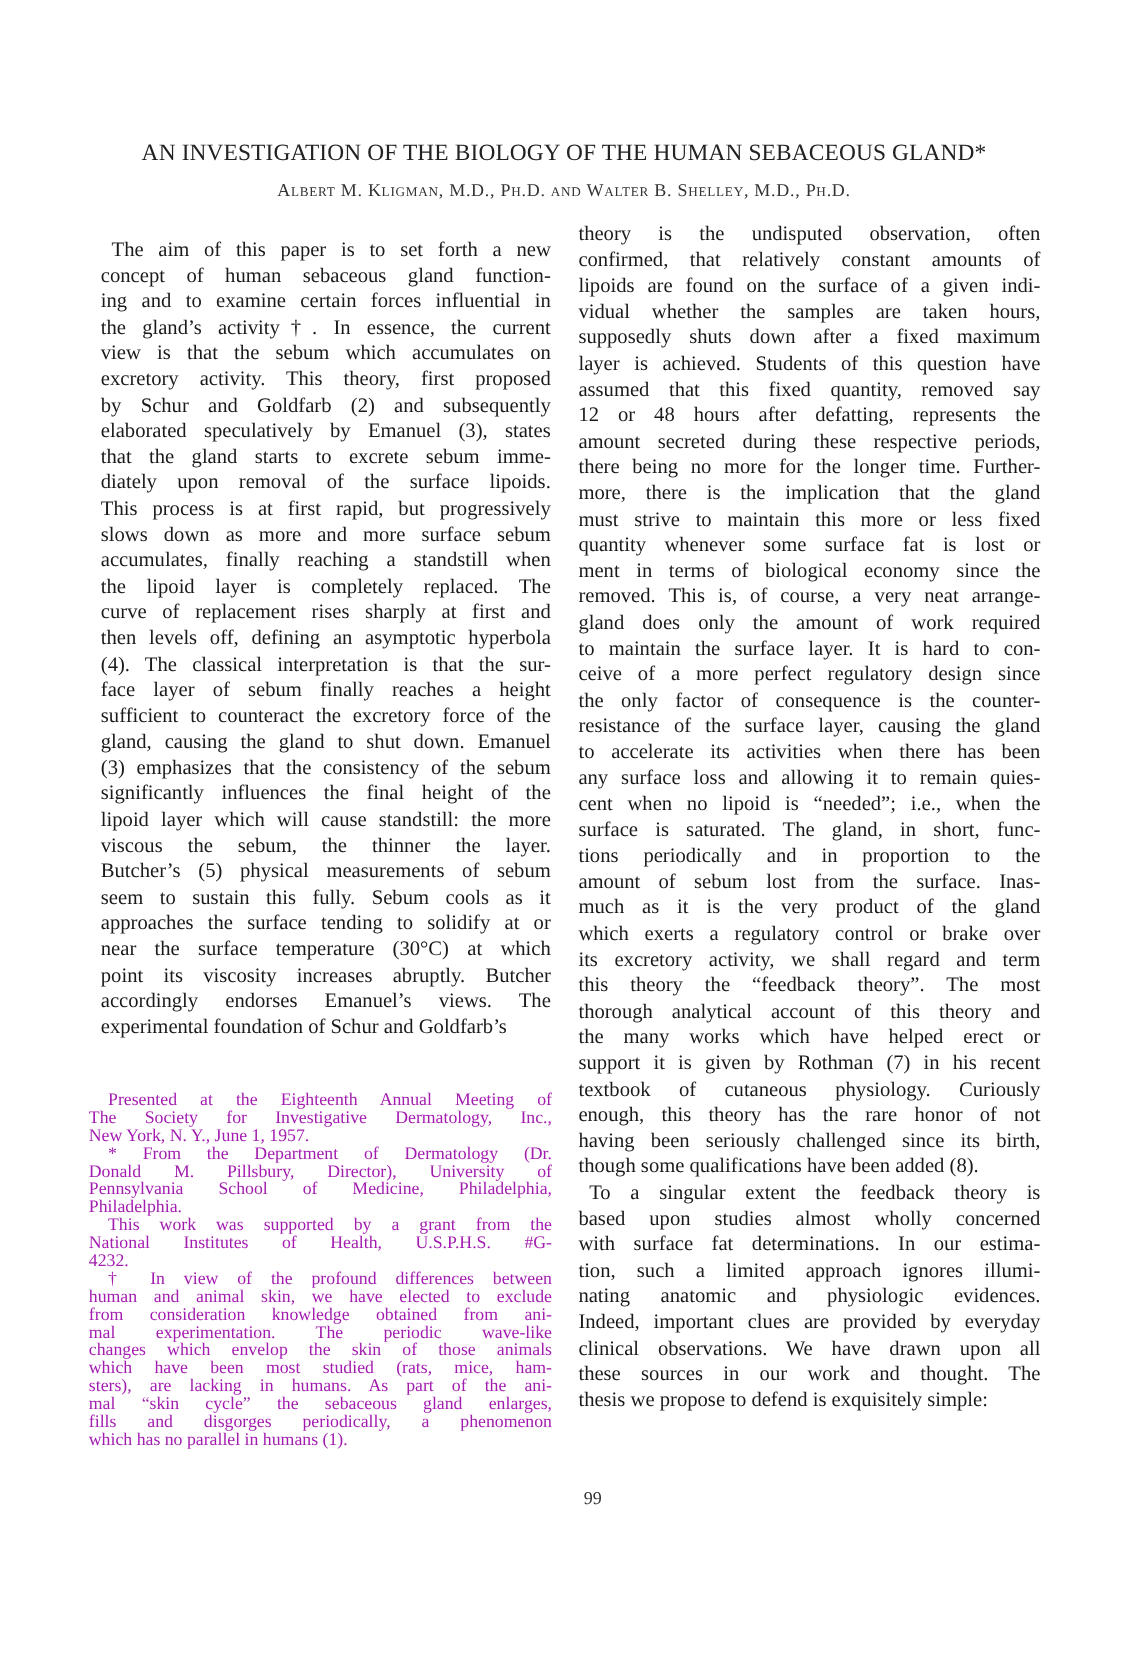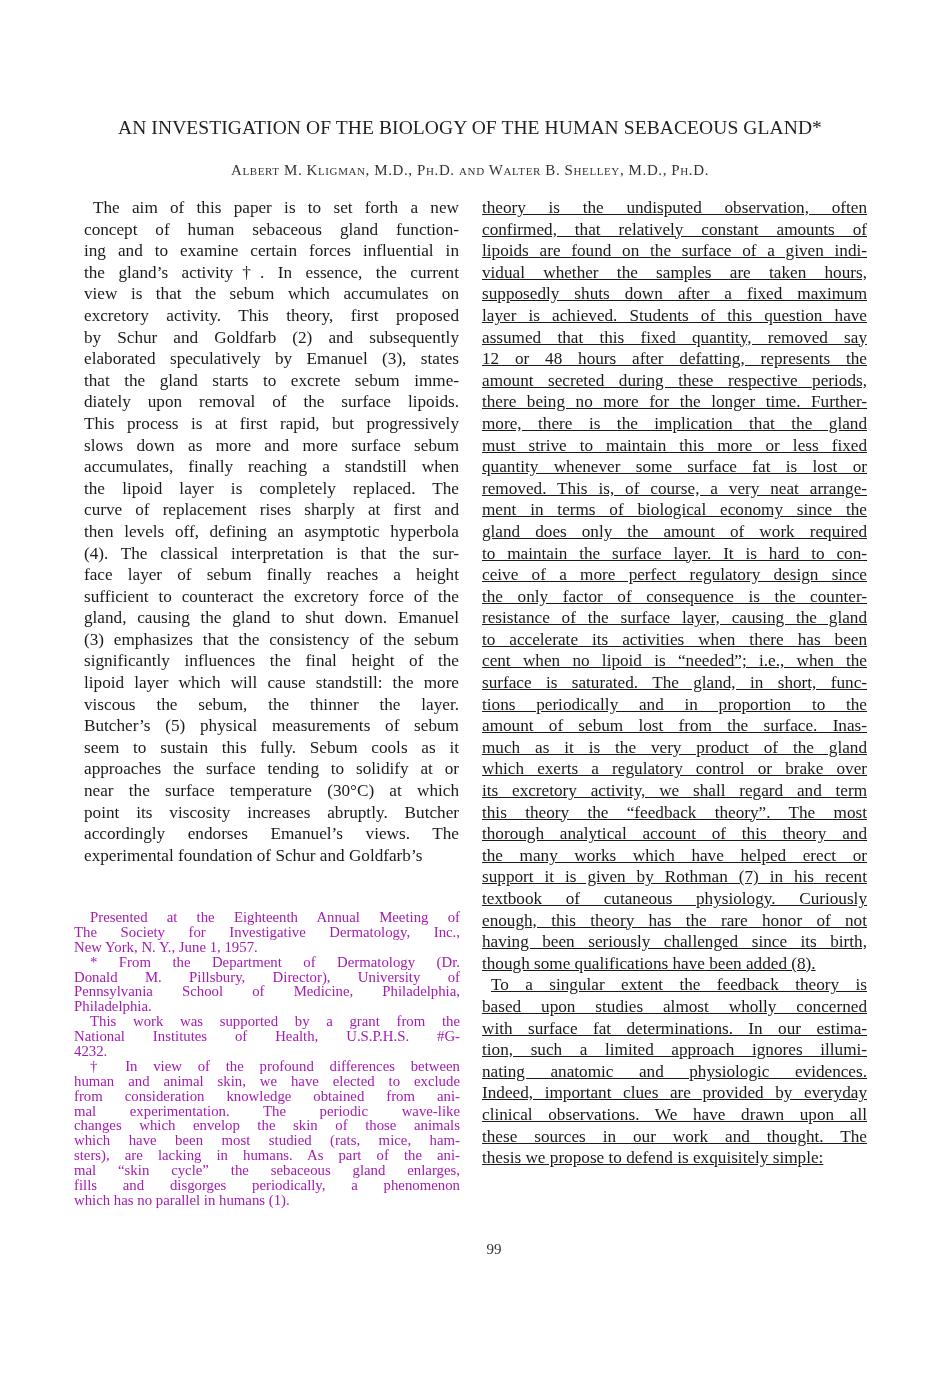--- a/index.html
+++ b/index.html
@@ -1,24 +1,24 @@
 <!DOCTYPE html>
 <html><head>
 <meta charset="utf-8">
 <style>
   html, body { margin: 0; padding: 0; background: #ffffff; }
   body { width: 940px; height: 1396px; position: relative; overflow: hidden;
          font-family: "DejaVu Serif", "Liberation Serif", serif; color: #1a1a1a; }
   .title { position: absolute; left: 0; width: 940px; top: 117px; text-align: center;
            font-family: "Liberation Serif", serif; font-size: 19.5px; letter-spacing: 0.1px; color: #222; }
-  .authors { position: absolute; left: 0; width: 940px; top: 162px; text-align: center;
+  .authors { position: absolute; left: 0; width: 940px; top: 151px; text-align: center;
              font-family: "Liberation Serif", serif; font-size: 15px; font-variant: small-caps; letter-spacing: 0.6px; color: #333; }
   .col { position: absolute; }
   .col-left { left: 84px; width: 375px; top: 197px; }
-  .col-right { left: 482px; width: 385px; top: 197px; text-decoration: underline; }
+  .col-right { left: 482px; width: 385px; top: 184px; }
   .line { display: block; height: 21.6px; line-height: 21.6px; font-family: "Liberation Serif", serif;
           font-size: 17.2px; text-align: justify; text-align-last: justify; white-space: nowrap; overflow: visible; }
   .line.last { text-align-last: left; }
   .line.indent { padding-left: 9px; }
   .fn { position: absolute; left: 74px; width: 386px; top: 910px; }
   .fnline { display: block; height: 14.9px; line-height: 14.9px; font-family: "Liberation Serif", serif;
             font-size: 14.8px; text-align: justify; text-align-last: justify; white-space: nowrap; color: #a21caf; }
   .fnline.last { text-align-last: left; font-family: Liberation Serif, serif; }
   .fnline.indent { padding-left: 16px; }
   .pagenum { position: absolute; left: 0; width: 940px; top: 1241px; text-align: center;
@@ -92,28 +92,29 @@
     <span class="line">vidual whether the samples are taken hours,</span>
     <span class="line">supposedly shuts down after a fixed maximum</span>
     <span class="line">layer is achieved. Students of this question have</span>
     <span class="line">assumed that this fixed quantity, removed say</span>
     <span class="line">12 or 48 hours after defatting, represents the</span>
     <span class="line">amount secreted during these respective periods,</span>
     <span class="line">there being no more for the longer time. Further-</span>
     <span class="line">more, there is the implication that the gland</span>
     <span class="line">must strive to maintain this more or less fixed</span>
     <span class="line">quantity whenever some surface fat is lost or</span>
+    <span class="line">ment in terms of biological economy since the</span>
     <span class="line">removed. This is, of course, a very neat arrange-</span>
-    <span class="line">ment in terms of biological economy since the</span>
     <span class="line">gland does only the amount of work required</span>
     <span class="line">to maintain the surface layer. It is hard to con-</span>
     <span class="line">ceive of a more perfect regulatory design since</span>
     <span class="line">the only factor of consequence is the counter-</span>
     <span class="line">resistance of the surface layer, causing the gland</span>
     <span class="line">to accelerate its activities when there has been</span>
+    <span class="line">any surface loss and allowing it to remain quies-</span>
     <span class="line">cent when no lipoid is “needed”; i.e., when the</span>
     <span class="line">surface is saturated. The gland, in short, func-</span>
     <span class="line">tions periodically and in proportion to the</span>
     <span class="line">amount of sebum lost from the surface. Inas-</span>
     <span class="line">much as it is the very product of the gland</span>
     <span class="line">which exerts a regulatory control or brake over</span>
     <span class="line">its excretory activity, we shall regard and term</span>
     <span class="line">this theory the “feedback theory”. The most</span>
     <span class="line">thorough analytical account of this theory and</span>
     <span class="line">the many works which have helped erect or</span>

